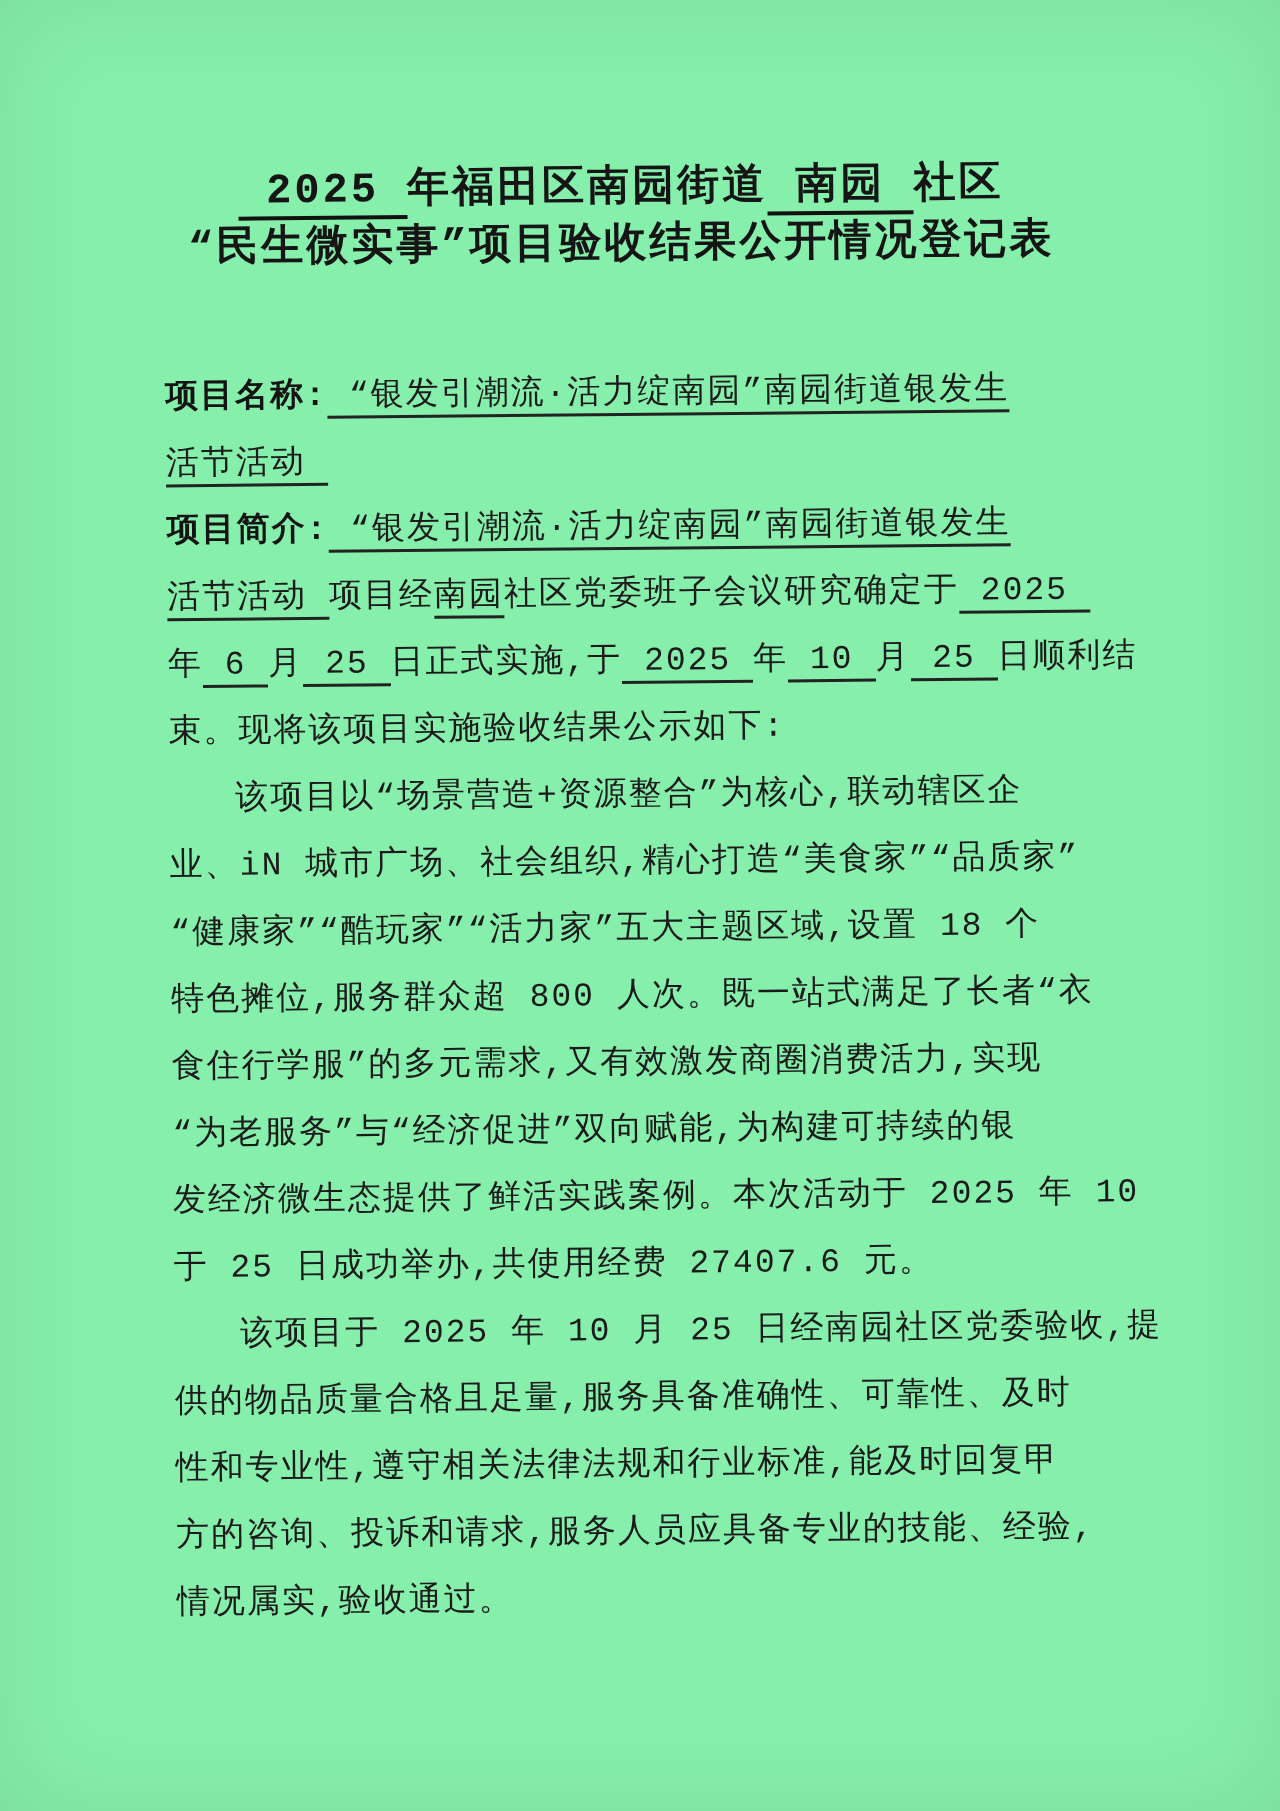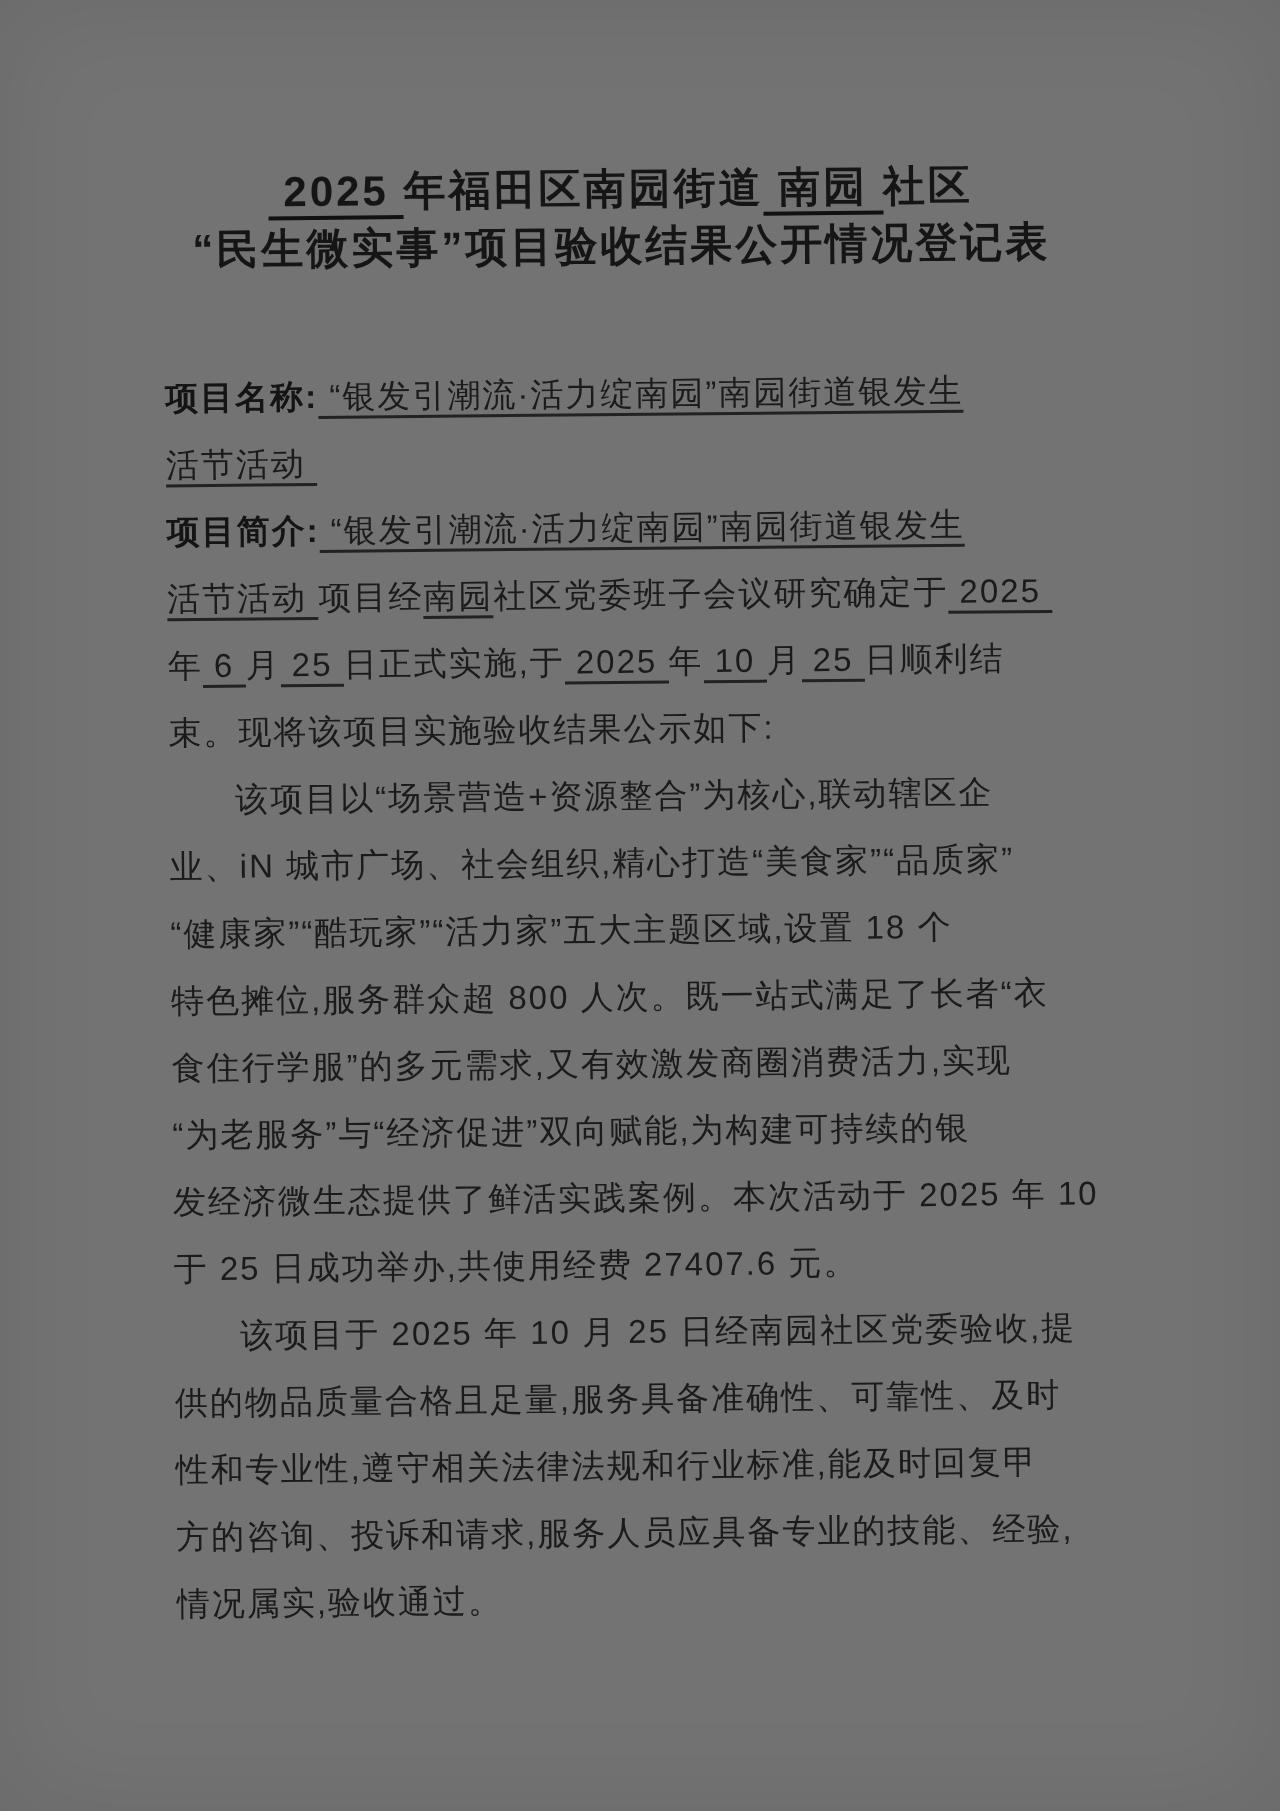--- a/index.html
+++ b/index.html
@@ -5,24 +5,24 @@
   html, body {
     margin: 0;
     padding: 0;
     background: #e9e9e9;
   }
   .photo {
     position: relative;
     width: 1280px;
     height: 1811px;
     margin: 0 auto;
-    background: #737373;
+    background: #86efac;
     box-shadow: inset 0 0 110px rgba(0,0,0,0.08);
     overflow: hidden;
-    font-family: Liberation Sans, sans-serif;
+    font-family: Liberation Mono, monospace;
     color: #1b1b1b;
   }
   .sheet {
     position: absolute;
     left: 163px;
     top: 160px;
     width: 915px;
     transform: rotate(-0.55deg);
     transform-origin: 50% 0;
   }

